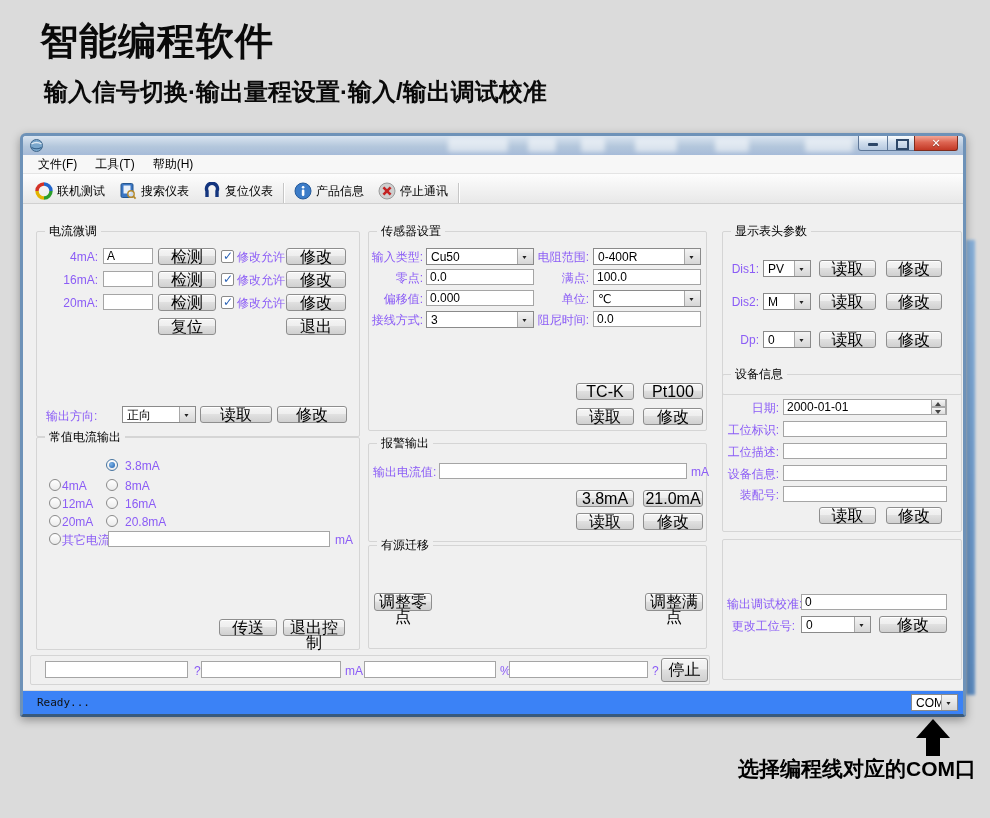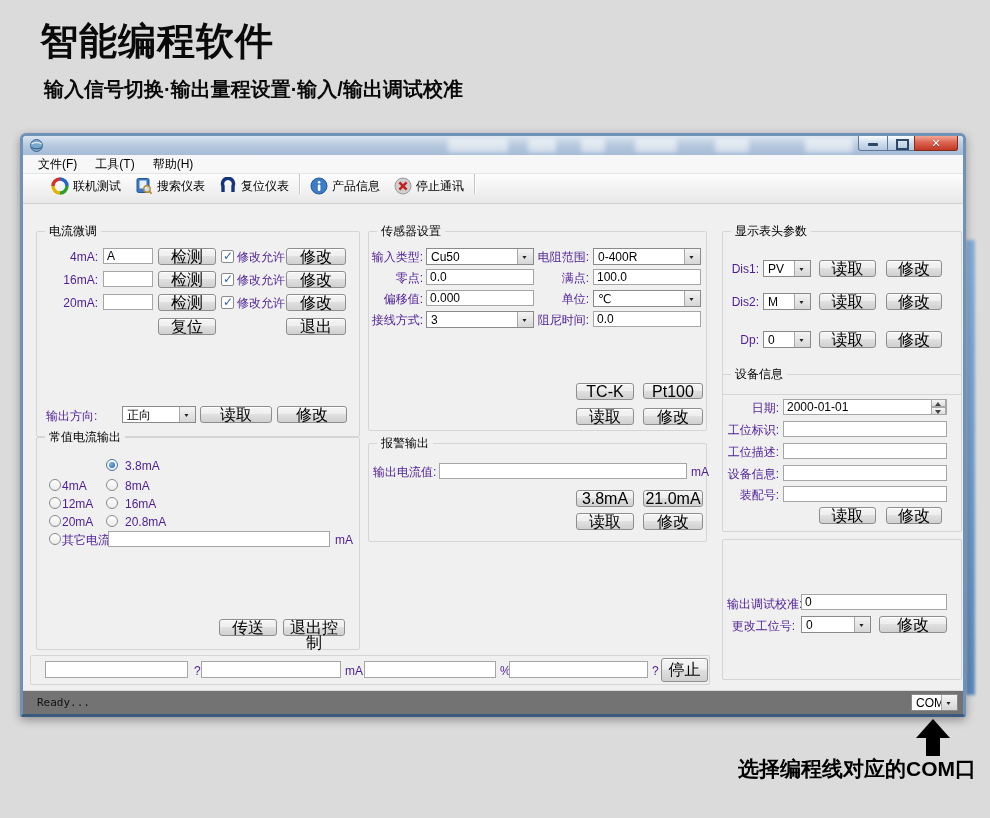--- a/index.html
+++ b/index.html
@@ -2,21 +2,21 @@
 <html><head>
 <meta charset="utf-8">
 <style>
   html,body{margin:0;padding:0}
   body{
     width:990px;height:818px;position:relative;overflow:hidden;
     background:#dbdbdb;
     font-family:"Liberation Sans","DejaVu Sans",sans-serif;
     -webkit-font-smoothing:antialiased;
   }
-  .lbl{position:absolute;font-size:12px;color:#4c1d95;white-space:nowrap;line-height:14px}
+  .lbl{position:absolute;font-size:12px;color:#8b5cf6;white-space:nowrap;line-height:14px}
   .rlbl{text-align:right}
   .btn{
     position:absolute;box-sizing:border-box;font-size:16px;color:#000;text-align:center;
     border:1px solid #8e8e8e;border-radius:3px;line-height:15px;cursor:default;
     background:linear-gradient(to bottom,#f5f5f5,#eeeeee 45%,#e0e0e0 50%,#d0d0d0);
     box-shadow:inset 0 1px 0 #fff;
   }
   .tin{
     position:absolute;box-sizing:border-box;background:#fff;border:1px solid #a5a5a5;
     font-size:12px;padding:0 3px;font-family:inherit;color:#000;height:16px;
@@ -58,36 +58,36 @@
     background:linear-gradient(#f2a796,#dd6552 45%,#c23825)}
   .wbtn.minb::after{content:"";position:absolute;left:9px;bottom:4px;width:10px;height:3px;background:#2d4768;border-radius:1px}
   .wbtn.maxb::after{content:"";position:absolute;left:8px;top:3px;width:9px;height:7px;border:2px solid #2d4768}
   .wbtn.closeb::after{content:"✕";position:absolute;left:0;right:0;top:0;text-align:center;
     font-size:11px;font-weight:bold;color:#fff;line-height:14px;text-shadow:0 1px 1px rgba(0,0,0,.4)}
   .menubar{position:absolute;left:0;top:19px;right:0;height:19px;background:#f7f7f7;
     border-bottom:1px solid #e4e4e4;display:flex;align-items:center;padding-left:6px;box-sizing:border-box}
   .menu-item{font-size:12px;padding:1px 9px;color:#000}
   .toolbar{position:absolute;left:0;top:38px;right:0;height:30px;box-sizing:border-box;
     background:linear-gradient(#fdfdfd,#e8e8e8);border-bottom:1px solid #d0d0d0;
-    display:flex;align-items:flex-start;padding-left:21px}
+    display:flex;align-items:flex-end;padding-left:5px}
   .tbtn{display:flex;align-items:center;gap:4px;font-size:12px;color:#000;padding:3px 7px;white-space:nowrap}
   .tsep{width:1px;height:20px;background:#c6c6c6;margin:0 3px;box-shadow:1px 0 0 #fff}
   .client{position:absolute;left:0;top:68px;right:0;bottom:23px;background:#f0f0f0}
-  .statusbar{position:absolute;left:0;right:0;bottom:0;height:23px;background:#737373;border-top:1px solid #dadada}
+  .statusbar{position:absolute;left:0;right:0;bottom:0;height:23px;background:#3b82f6;border-top:1px solid #dadada}
   .ready{position:absolute;left:14px;top:5px;font-family:"DejaVu Sans Mono","Liberation Mono",monospace;
     font-size:11px;color:#111}
   .spinhalf{position:absolute;left:0;width:100%;height:8px;background:linear-gradient(#f6f6f6,#dcdcdc);
     border:1px solid #a8a8a8;box-sizing:border-box}
   .spinhalf.up::after,.spinhalf.dn::after{content:"";position:absolute;left:3px;border-left:3px solid transparent;border-right:3px solid transparent}
   .spinhalf.up::after{top:2px;border-bottom:4px solid #444}
   .spinhalf.dn::after{top:2px;border-top:4px solid #444}
 
   
   .h1{position:absolute;left:40px;top:16px;font-size:38px;font-weight:800;color:#0a0a0a;letter-spacing:1px}
-  .h2{position:absolute;left:44px;top:76px;font-size:20px;font-weight:700;color:#0a0a0a}
+  .h2{position:absolute;left:44px;top:76px;font-size:24px;font-weight:700;color:#0a0a0a}
   .annot{position:absolute;right:14px;top:755px;font-size:21px;font-weight:700;color:#000;white-space:nowrap}
   .uparrow{position:absolute;left:916px;top:719px;width:34px}
   .uparrow .head{width:0;height:0;margin:0 auto;border-left:17px solid transparent;
     border-right:17px solid transparent;border-bottom:19px solid #000}
   .uparrow .shaft{width:14px;height:18px;margin:0 auto;background:#000}
   .deskstrip{position:absolute;left:966px;top:240px;width:9px;height:455px;
     background:linear-gradient(#74a6da,#3c76b8);filter:blur(1.5px);opacity:.8}
 </style>
 </head>
 <body>
@@ -282,20 +282,25 @@
       <span class="gtitle">报警输出</span>
       <span class="lbl" style="left:4px;top:21px">输出电流值:</span>
       <input class="tin" style="left: 70px; top: 19px; width: 248px;" value="">
       <span class="lbl" style="left:322px;top:21px">mA</span>
       <div class="btn" style="left:207px;top:46px;width:58px;height:17px">3.8mA</div>
       <div class="btn" style="left:274px;top:46px;width:60px;height:17px">21.0mA</div>
       <div class="btn" style="left:207px;top:69px;width:58px;height:17px">读取</div>
       <div class="btn" style="left:274px;top:69px;width:60px;height:17px">修改</div>
     </div>
 
+    <div class="gbox" style="left:345px;top:341px;width:339px;height:104px">
+      <span class="gtitle">有源迁移</span>
+      <div class="btn" style="left:5px;top:47px;width:58px;height:18px">调整零点</div>
+      <div class="btn" style="left:276px;top:47px;width:58px;height:18px">调整满点</div>
+    </div>
 
     <div class="gbox" style="left:699px;top:27px;width:240px;height:164px">
       <span class="gtitle">显示表头参数</span>
 
       <span class="lbl rlbl" style="left:2px;top:30px;width:34px">Dis1:</span>
       <div class="combo" style="left:40px;top:28px;width:48px">
         <span class="cval">PV</span>
         <span class="carr"></span>
       </div>
       <div class="btn" style="left:96px;top:28px;width:57px;height:17px">读取</div>

